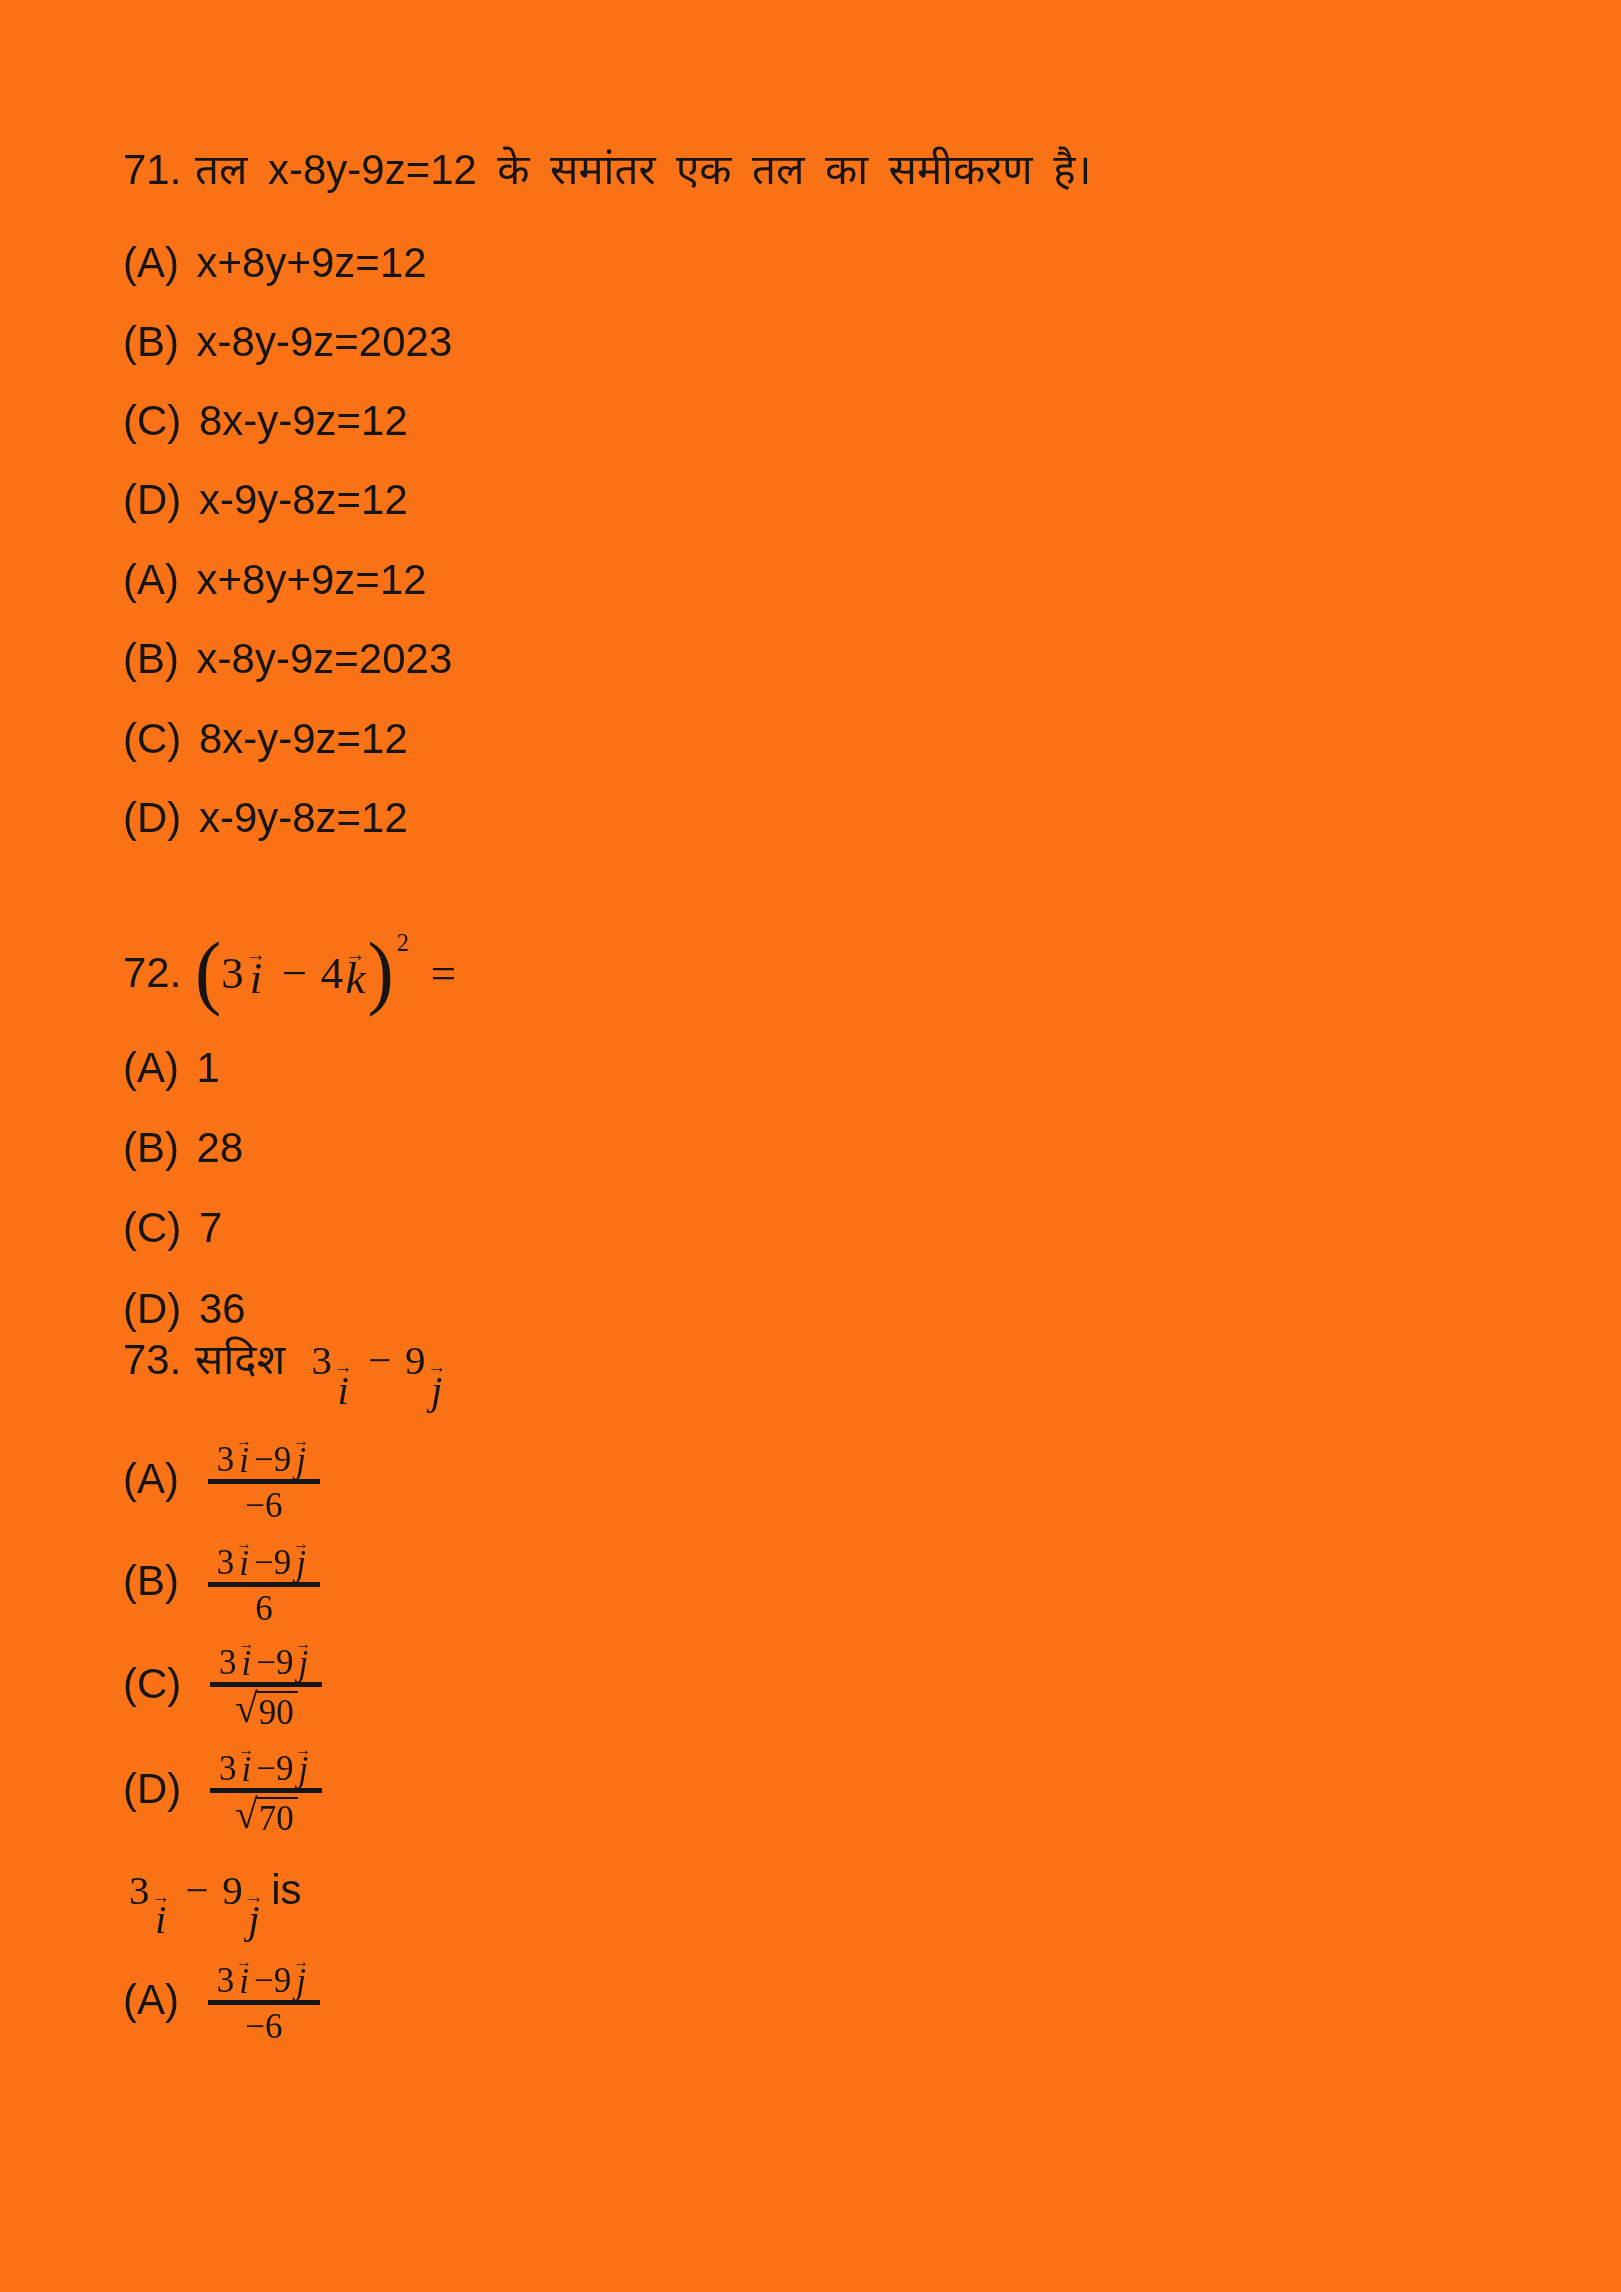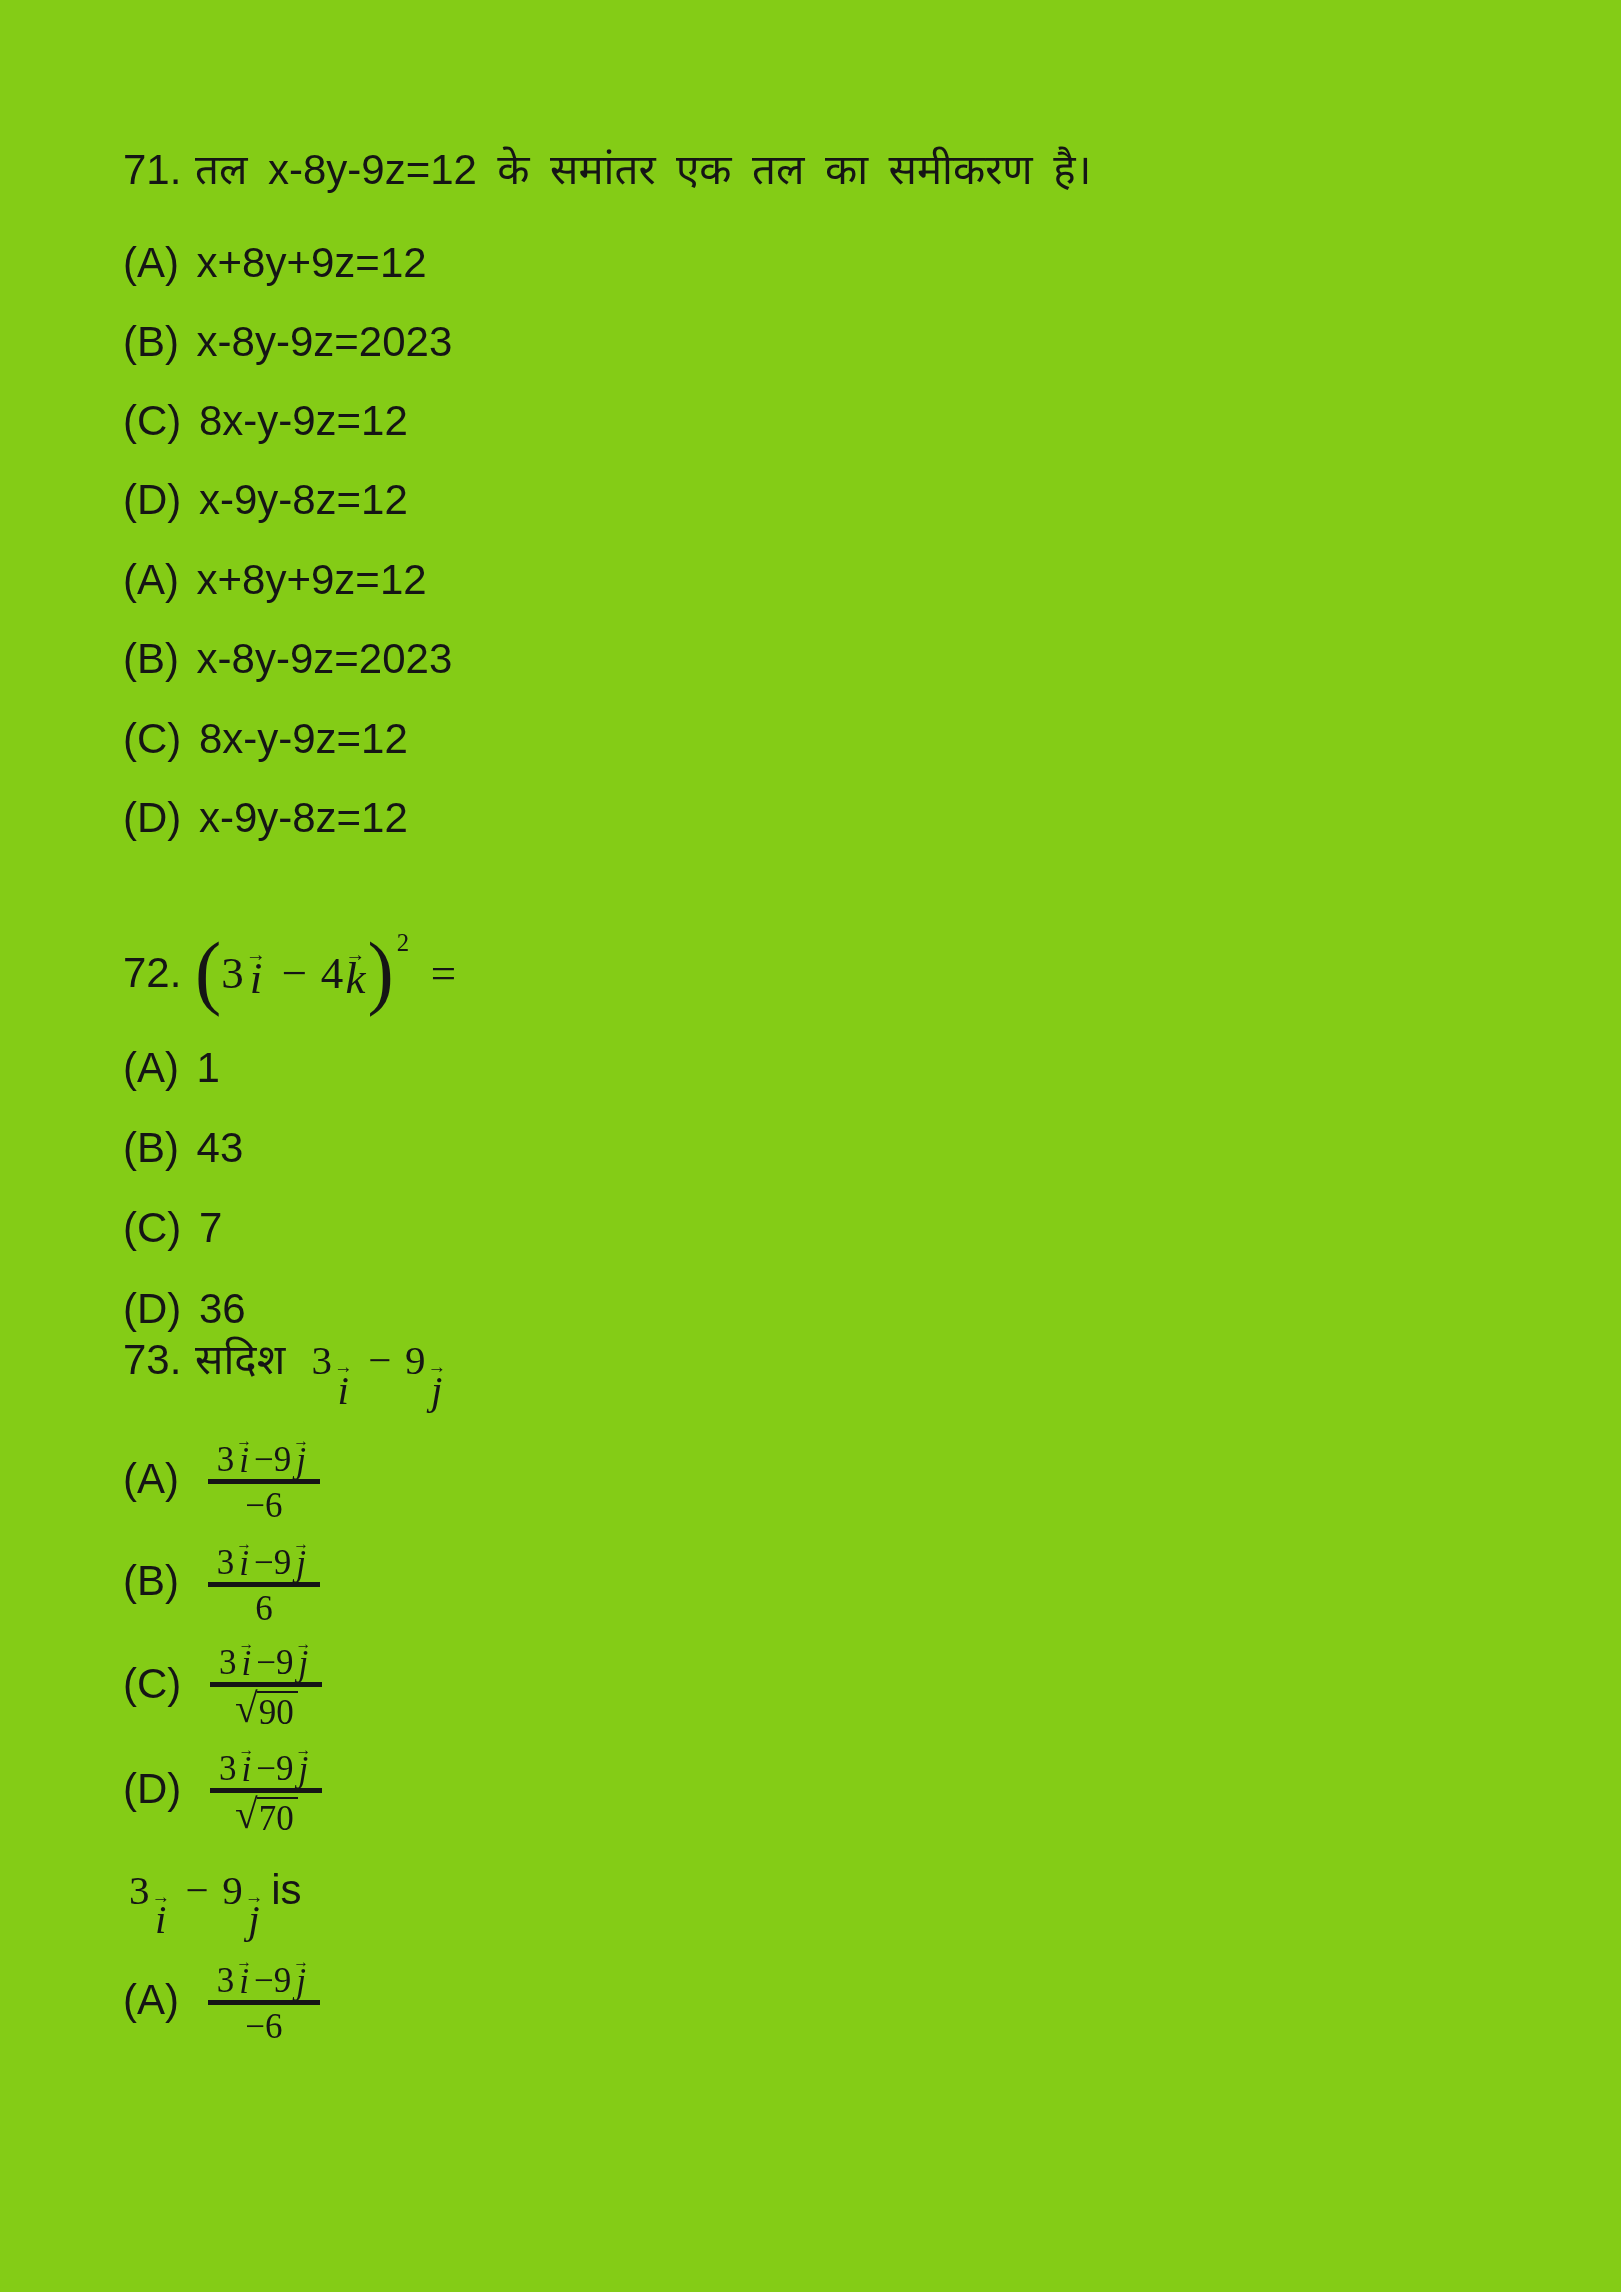--- a/index.html
+++ b/index.html
@@ -4,21 +4,21 @@
 <style>
   html, body {
     margin: 0;
     padding: 0;
     background: #ffffff;
   }
   .page {
     position: relative;
     width: 1621px;
     height: 2293px;
-    background: #84cc16;
+    background: #f97316;
     color: #151515;
     font-family: "Liberation Sans", "DejaVu Sans", sans-serif;
     font-size: 42px;
     box-sizing: border-box;
     padding: 143px 59px 0 123px;
     overflow: hidden;
   }
 
   
   .qtitle {
@@ -197,21 +197,21 @@
       <span class="meq">=</span>
     </span>
   </div>
 
   <div class="opt mt-28">
     <span class="olabel">(A)</span>
     <span class="ovalue">1</span>
   </div>
   <div class="opt mt-32">
     <span class="olabel">(B)</span>
-    <span class="ovalue">43</span>
+    <span class="ovalue">28</span>
   </div>
   <div class="opt mt-32">
     <span class="olabel">(C)</span>
     <span class="ovalue">7</span>
   </div>
   <div class="opt mt-33">
     <span class="olabel">(D)</span>
     <span class="ovalue">36</span>
   </div>
 

